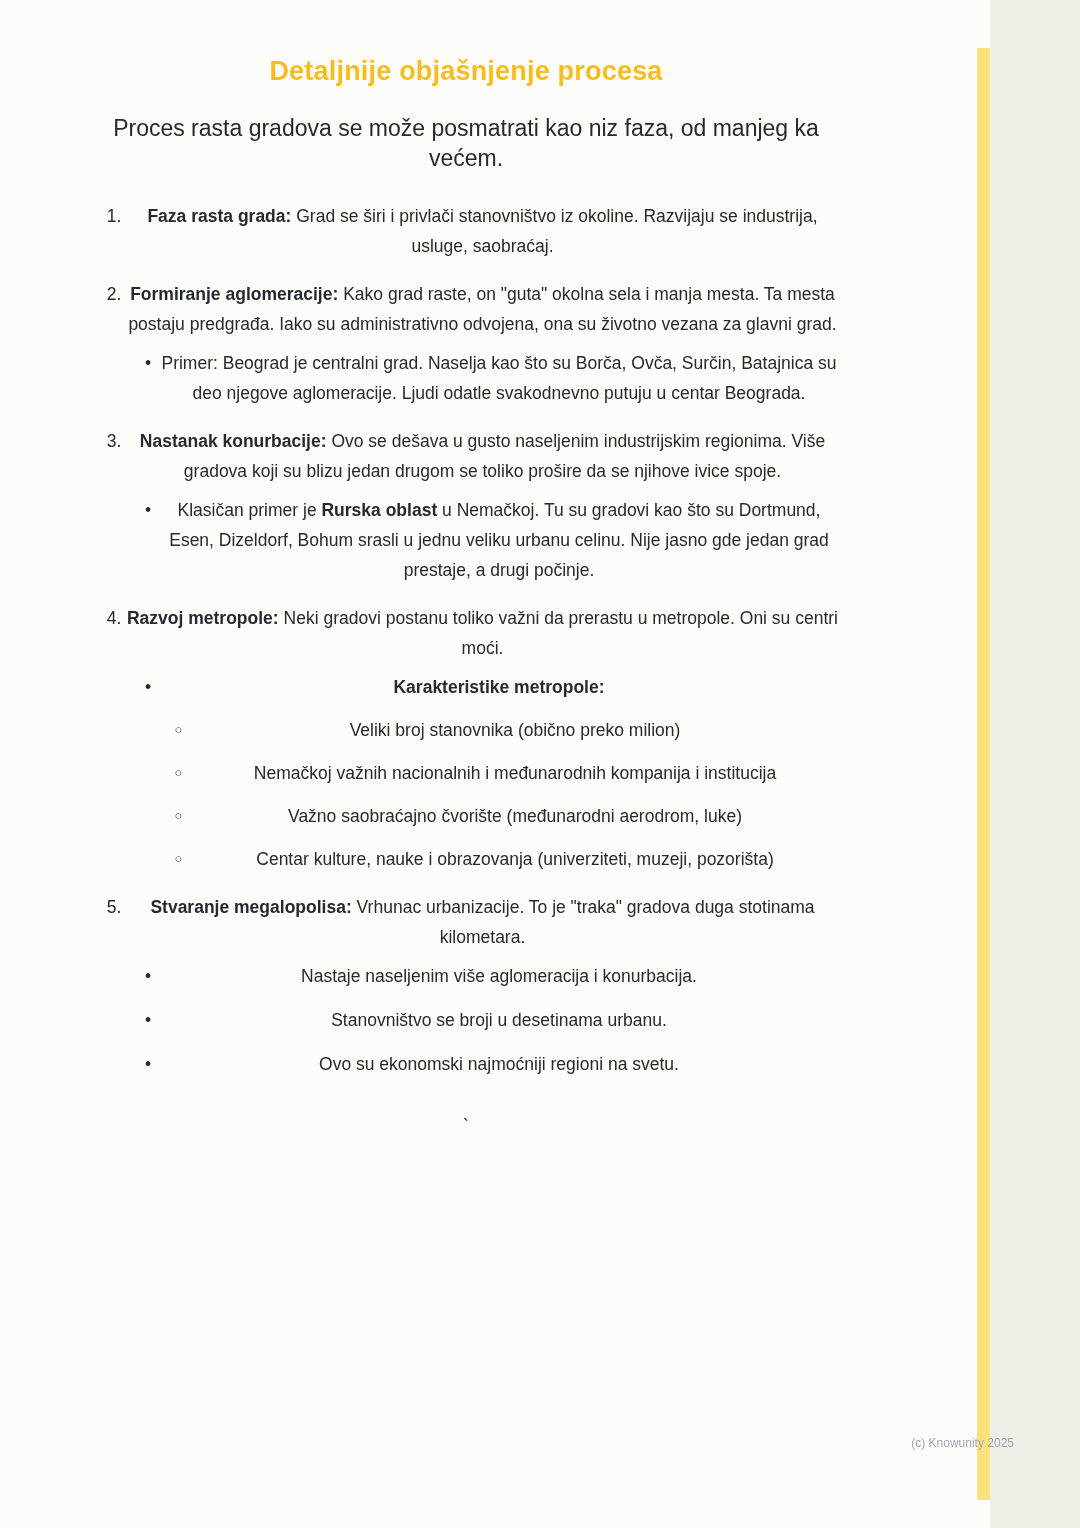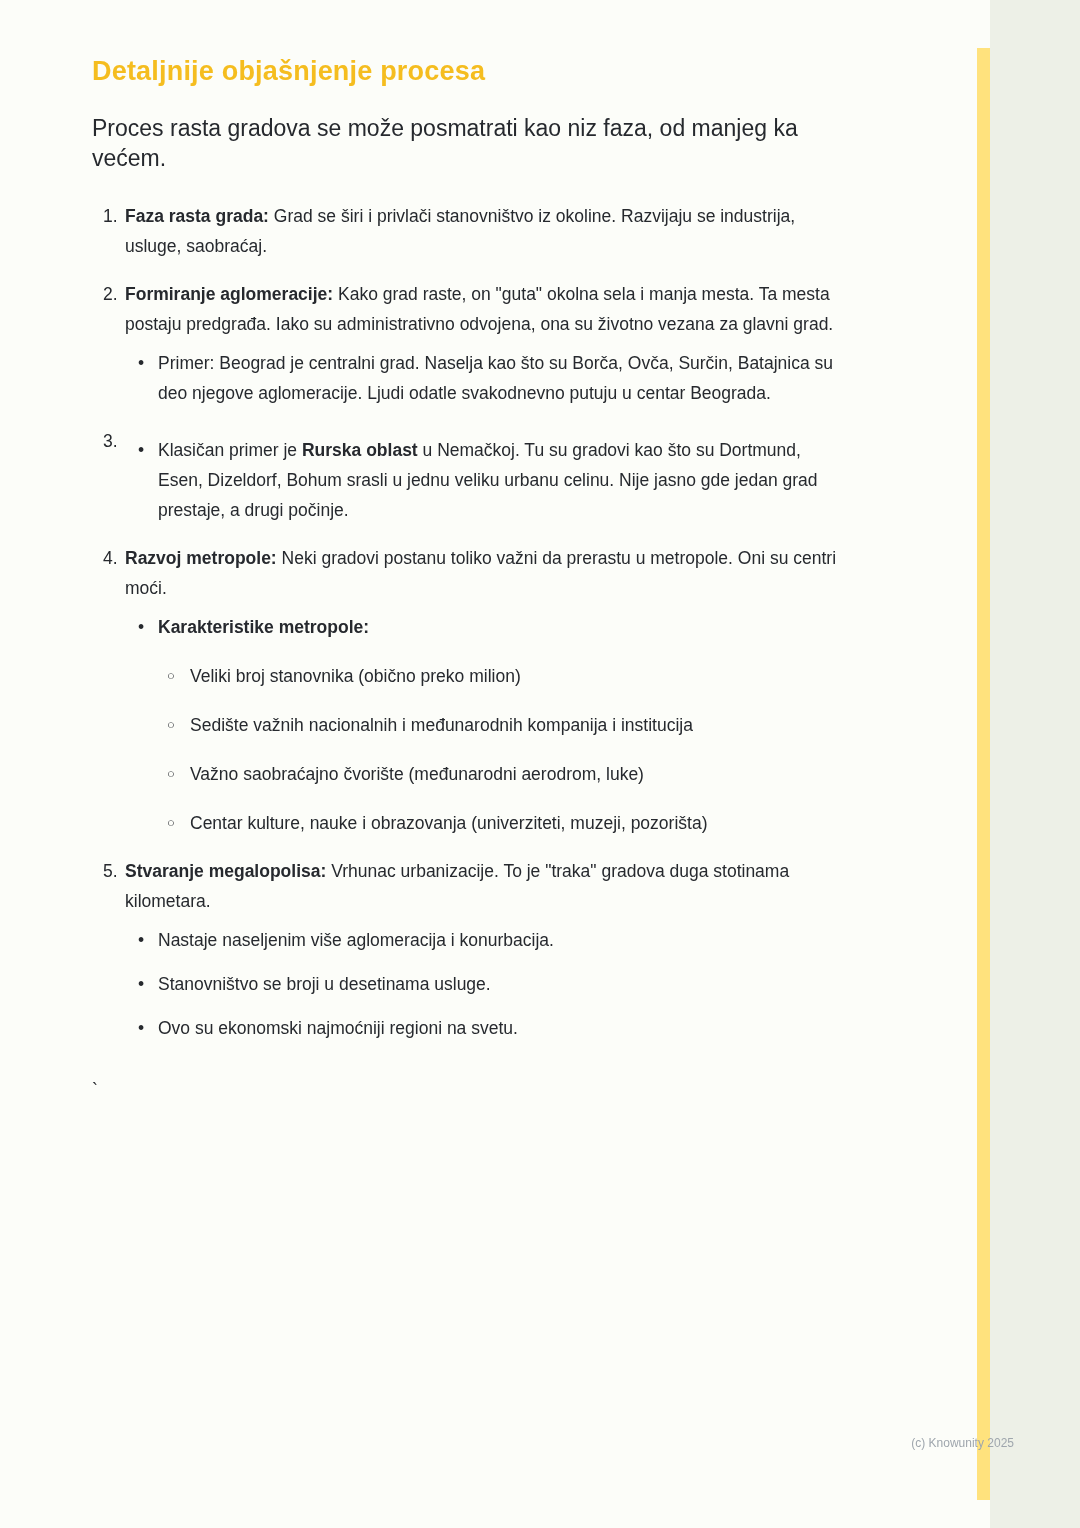--- a/index.html
+++ b/index.html
@@ -22,20 +22,21 @@
     position: absolute;
     top: 48px; right: 90px; bottom: 28px;
     width: 13px;
     background: var(--stripe, #ffe27d);
   }
 
   .content {
     position: absolute;
     top: 56px; left: 92px;
     width: 748px;
+    text-align: center;
   }
 
   h1 {
     font-size: 27px;
     font-weight: bold;
     color: var(--accent, #f5bd1f);
     margin-bottom: 26px;
     letter-spacing: 0.2px;
   }
 
@@ -68,21 +69,21 @@
   .bullet::before {
     content: "\2022";
     width: 20px;
     flex-shrink: 0;
   }
   .b-text { flex: 1; }
 
   .sub-bullet {
     display: flex;
     padding-left: 9px;
-    margin-top: 19px;
+    margin-top: 13px;
   }
   .sub-bullet::before {
     content: "\25CB";
     width: 23px;
     flex-shrink: 0;
     font-size: 13px;
     line-height: 30px;
   }
   .sb-text { flex: 1; }
 
@@ -126,59 +127,60 @@
       <p><strong>Formiranje aglomeracije:</strong><span> Kako grad raste, on "guta" okolna sela i manja mesta. Ta mesta postaju predgrađa. Iako su administrativno odvojena, ona su životno vezana za glavni grad.</span></p>
       <div class="bullet">
         <p class="b-text">Primer: Beograd je centralni grad. Naselja kao što su Borča, Ovča, Surčin, Batajnica su deo njegove aglomeracije. Ljudi odatle svakodnevno putuju u centar Beograda.</p>
       </div>
     </div>
   </div>
 
   <div class="num-item">
     <span class="num">3.</span>
     <div class="item-body">
+      <p><strong>Nastanak konurbacije:</strong><span> Ovo se dešava u gusto naseljenim industrijskim regionima. Više gradova koji su blizu jedan drugom se toliko prošire da se njihove ivice spoje.</span></p>
       <div class="bullet">
         <p class="b-text"><span>Klasičan primer je </span><strong>Rurska oblast</strong><span> u Nemačkoj. Tu su gradovi kao što su Dortmund, Esen, Dizeldorf, Bohum srasli u jednu veliku urbanu celinu. Nije jasno gde jedan grad prestaje, a drugi počinje.</span></p>
       </div>
     </div>
   </div>
 
   <div class="num-item">
     <span class="num">4.</span>
     <div class="item-body">
       <p><strong>Razvoj metropole:</strong><span> Neki gradovi postanu toliko važni da prerastu u metropole. Oni su centri moći.</span></p>
       <div class="bullet">
         <div class="b-text">
           <p><strong>Karakteristike metropole:</strong></p>
           <div class="sub-bullet">
             <p class="sb-text">Veliki broj stanovnika (obično preko milion)</p>
           </div>
           <div class="sub-bullet">
-            <p class="sb-text">Sedište važnih nacionalnih i međunarodnih kompanija i institucija</p>
+            <p class="sb-text">Nemačkoj važnih nacionalnih i međunarodnih kompanija i institucija</p>
           </div>
           <div class="sub-bullet">
             <p class="sb-text">Važno saobraćajno čvorište (međunarodni aerodrom, luke)</p>
           </div>
           <div class="sub-bullet">
             <p class="sb-text">Centar kulture, nauke i obrazovanja (univerziteti, muzeji, pozorišta)</p>
           </div>
         </div>
       </div>
     </div>
   </div>
 
   <div class="num-item">
     <span class="num">5.</span>
     <div class="item-body">
       <p><strong>Stvaranje megalopolisa:</strong><span> Vrhunac urbanizacije. To je "traka" gradova duga stotinama kilometara.</span></p>
       <div class="bullet">
         <p class="b-text">Nastaje naseljenim više aglomeracija i konurbacija.</p>
       </div>
       <div class="bullet">
-        <p class="b-text">Stanovništvo se broji u desetinama usluge.</p>
+        <p class="b-text">Stanovništvo se broji u desetinama urbanu.</p>
       </div>
       <div class="bullet">
         <p class="b-text">Ovo su ekonomski najmoćniji regioni na svetu.</p>
       </div>
     </div>
   </div>
 
   <div class="stray">`</div>
 
 </div>

